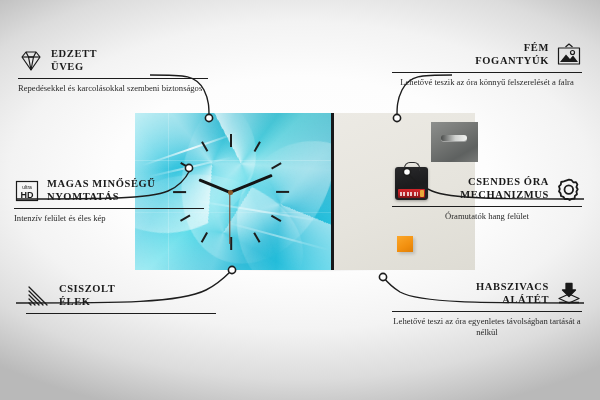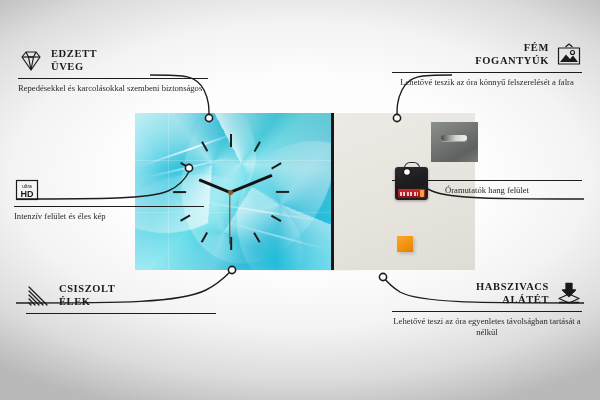--- a/index.html
+++ b/index.html
@@ -220,20 +220,24 @@
     <div class="desc">Repedésekkel és karcolásokkal szembeni biztonságos</div>
   </div>
 
   <div class="callout left c-ml">
     <div class="head">
       <svg class="ico" viewBox="0 0 26 24">
         <rect x="2.5" y="2.5" width="21" height="19" fill="none" stroke="#1a1a1a" stroke-width="1.2"></rect>
         <text x="13" y="10" font-family="Liberation Sans, sans-serif" font-size="5" fill="#1a1a1a" text-anchor="middle">ultra</text>
         <text x="13" y="19" font-family="Liberation Sans, sans-serif" font-size="9" font-weight="bold" fill="#1a1a1a" text-anchor="middle">HD</text>
       </svg>
+      <div class="title">
+        <div>MAGAS MINŐSÉGŰ</div>
+        <div>NYOMTATÁS</div>
+      </div>
     </div>
     <div class="rule"></div>
     <div class="desc">Intenzív felület és éles kép</div>
   </div>
 
   <div class="callout left c-bl">
     <div class="head">
       <svg class="ico" viewBox="0 0 26 24">
         <g stroke="#1a1a1a" stroke-width="1.3" stroke-linecap="round">
           <path d="M3 3 L21 21"></path>
@@ -264,20 +268,35 @@
           <path d="M4 19 L10 11.5 L14 16 L17 12.5 L22 19 Z" fill="#1a1a1a" stroke="none"></path>
           <circle cx="16.5" cy="9.5" r="2"></circle>
         </g>
       </svg>
     </div>
     <div class="rule"></div>
     <div class="desc">Lehetővé teszik az óra könnyű felszerelését a falra</div>
   </div>
 
   <div class="callout right c-mr">
+    <div class="head">
+      <div class="title">
+        <div>CSENDES ÓRA</div>
+        <div>MECHANIZMUS</div>
+      </div>
+      <svg class="ico" viewBox="0 0 26 24">
+        <g fill="none" stroke="#1a1a1a" stroke-width="1.8" stroke-linejoin="round">
+          <path d="M13 2.6 L15.6 3.2 L17.3 5.3 L20 5.1 L21.4 7.4 L20.4 10 L21.7 12.3
+                   L20.4 14.6 L21 17.2 L18.9 18.9 L18.6 21.5 L16 21.8 L13.7 23
+                   L11.4 21.8 L8.8 22 L7.4 19.8 L5 19 L4.6 16.4 L3 14.4 L3.8 11.9
+                   L3 9.4 L4.8 7.6 L5.2 5 L7.8 4.4 Z"></path>
+          <circle cx="12.8" cy="12.6" r="4.3"></circle>
+        </g>
+      </svg>
+    </div>
     <div class="rule"></div>
     <div class="desc">Óramutatók hang felület</div>
   </div>
 
   <div class="callout right c-br">
     <div class="head">
       <div class="title">
         <div>HABSZIVACS</div>
         <div>ALÁTÉT</div>
       </div>

